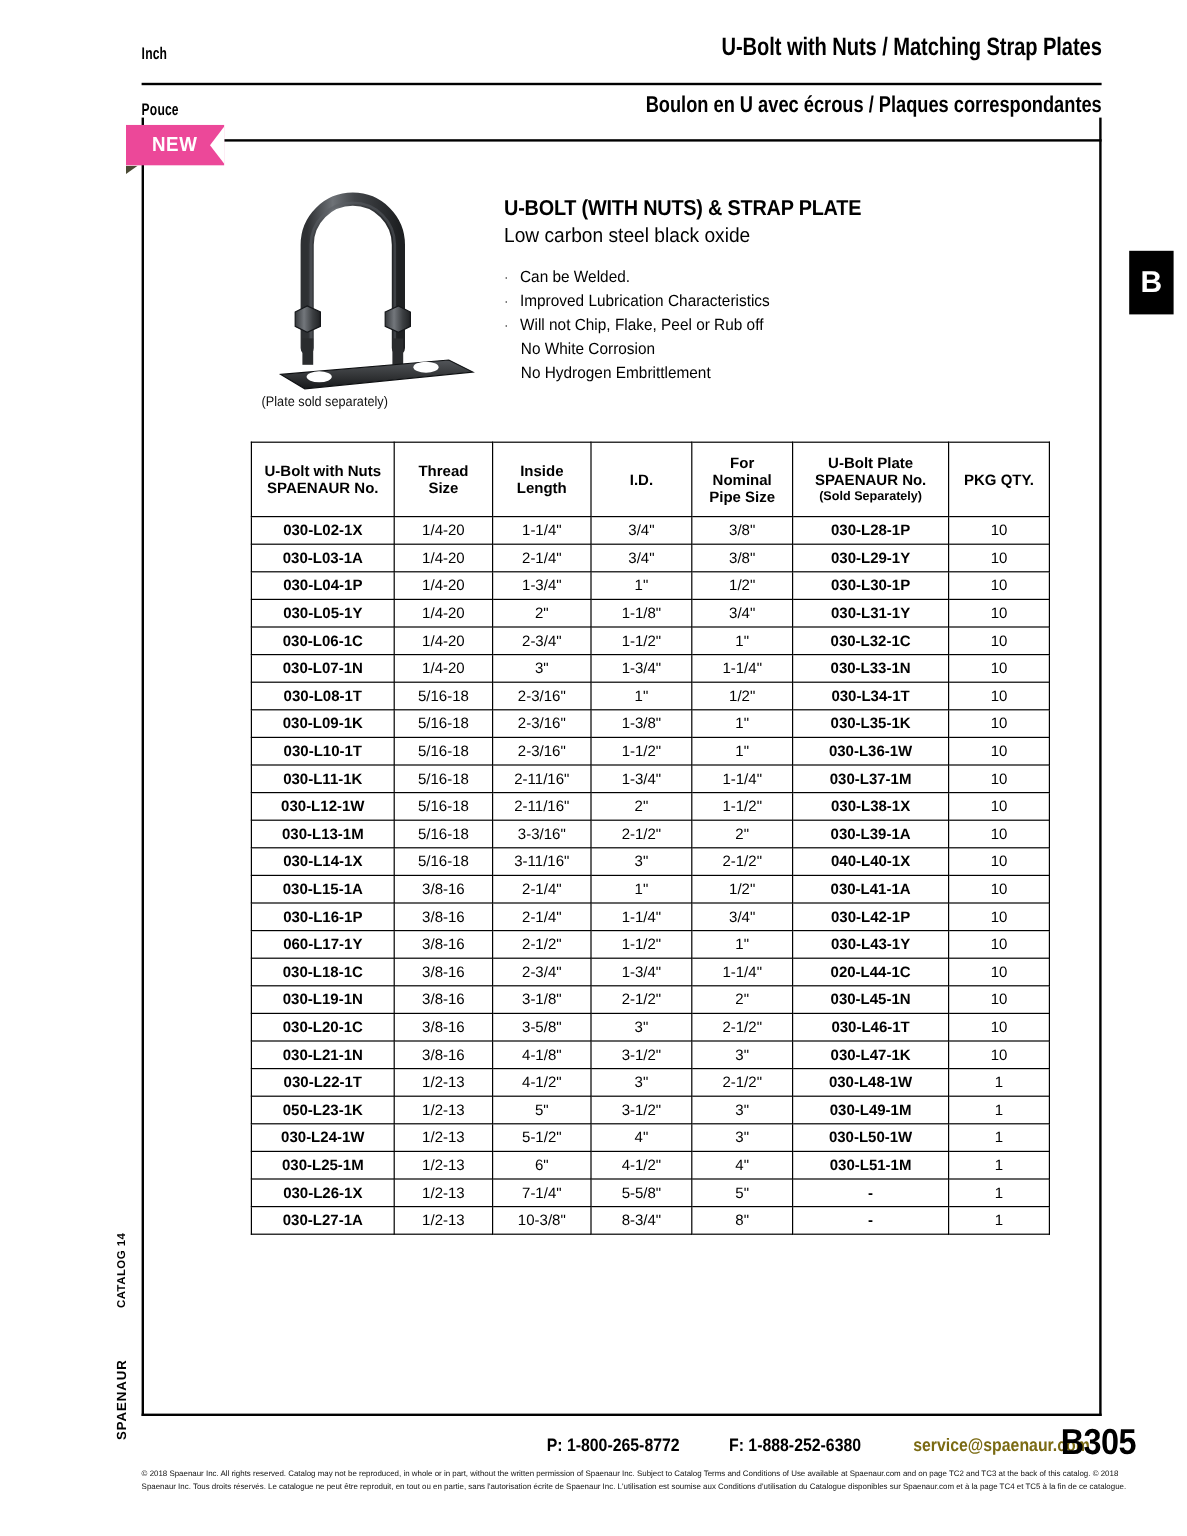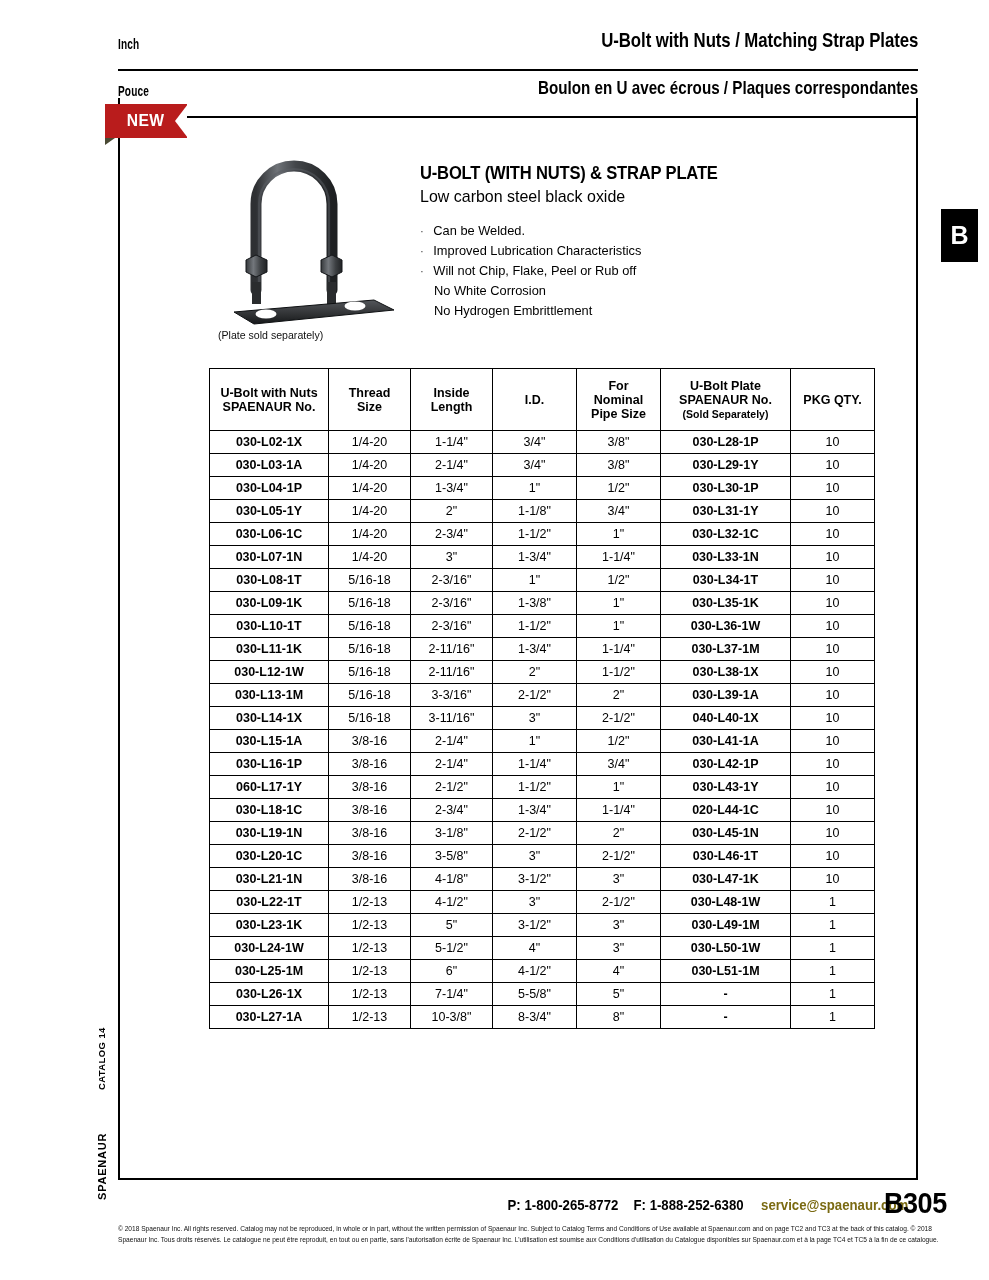--- a/index.html
+++ b/index.html
@@ -41,21 +41,21 @@
   .content-box {
     position: absolute; left: 118px; top: 98px;
     width: 800px; height: 1082px;
     border: 2px solid #000; border-top: none;
   }
 
   
   .ribbon {
     position: absolute; left: 105px; top: 104px;
     width: 82px; height: 34px;
-    background: #b91c1c;
+    background: #ec4899;
     display: flex; align-items: center; justify-content: center;
     clip-path: polygon(0 0, 100% 0, 100% 100%, 0 100%);
     z-index: 4;
   }
   .ribbon::after {
     content: ""; position: absolute; right: -16px; top: 0;
     width: 0; height: 0;
     border-top: 17px solid #8a8a22;
     border-bottom: 17px solid #8a8a22;
     border-right: 16px solid transparent;
@@ -156,20 +156,21 @@
     white-space: nowrap;
     font-weight: 700;
   }
   .vcat { left: 96px; top: 1090px; font-size: 9.5px; letter-spacing: .4px; }
   .vbrand { left: 96px; top: 1200px; font-size: 11px; letter-spacing: .8px; }
 
   
   .foot-contact {
     position: absolute; left: 118px; top: 1196px; width: 800px;
     display: flex; align-items: baseline; justify-content: flex-end;
+    gap: 26px;
   }
   .fc-item {
     font-size: 15px; font-weight: 700;
     transform: scaleX(0.88); white-space: nowrap;
   }
   .fc-email { color: #7a6a12; }
   .pagenum {
     position: absolute; right: 42px; top: 1186px;
     font-size: 30px; font-weight: 700; letter-spacing: -.5px;
     transform: scaleX(0.9); transform-origin: right top;
@@ -494,21 +495,21 @@
           <tr>
             <td class="c0">030-L22-1T</td>
             <td class="c1">1/2-13</td>
             <td class="c2">4-1/2"</td>
             <td class="c3">3"</td>
             <td class="c4">2-1/2"</td>
             <td class="c5">030-L48-1W</td>
             <td class="c6">1</td>
           </tr>
           <tr>
-            <td class="c0">030-L23-1K</td>
+            <td class="c0">050-L23-1K</td>
             <td class="c1">1/2-13</td>
             <td class="c2">5"</td>
             <td class="c3">3-1/2"</td>
             <td class="c4">3"</td>
             <td class="c5">030-L49-1M</td>
             <td class="c6">1</td>
           </tr>
           <tr>
             <td class="c0">030-L24-1W</td>
             <td class="c1">1/2-13</td>

